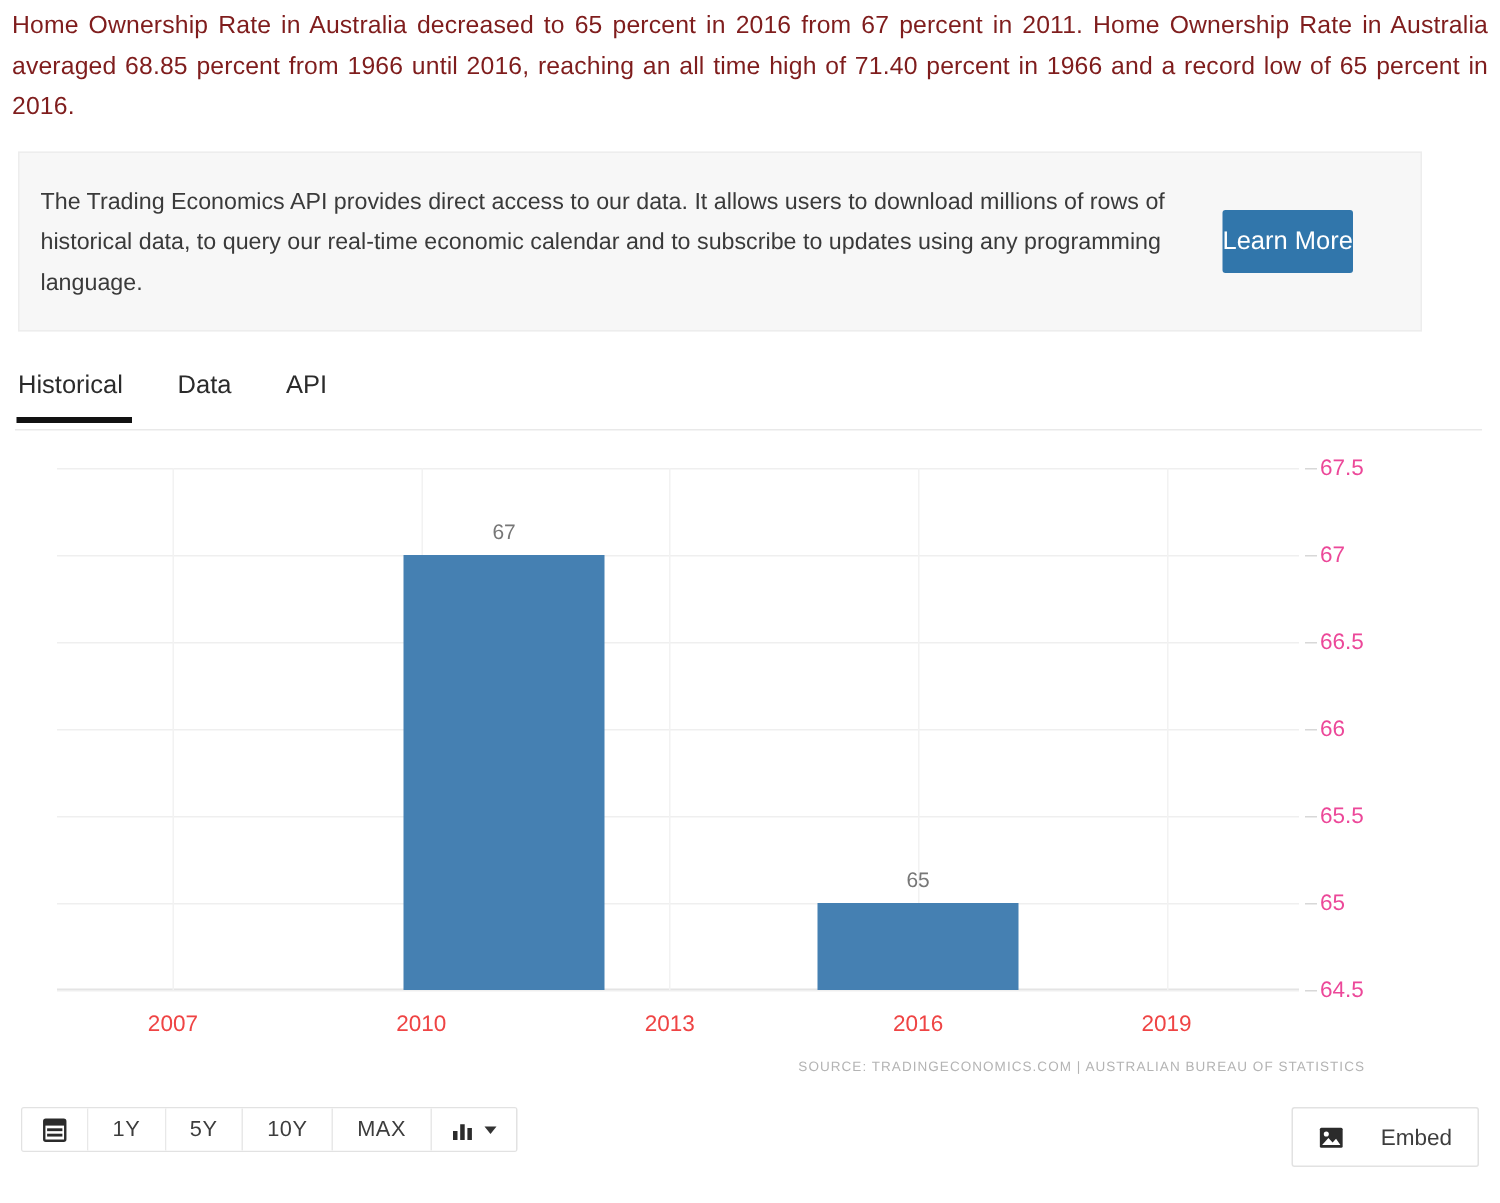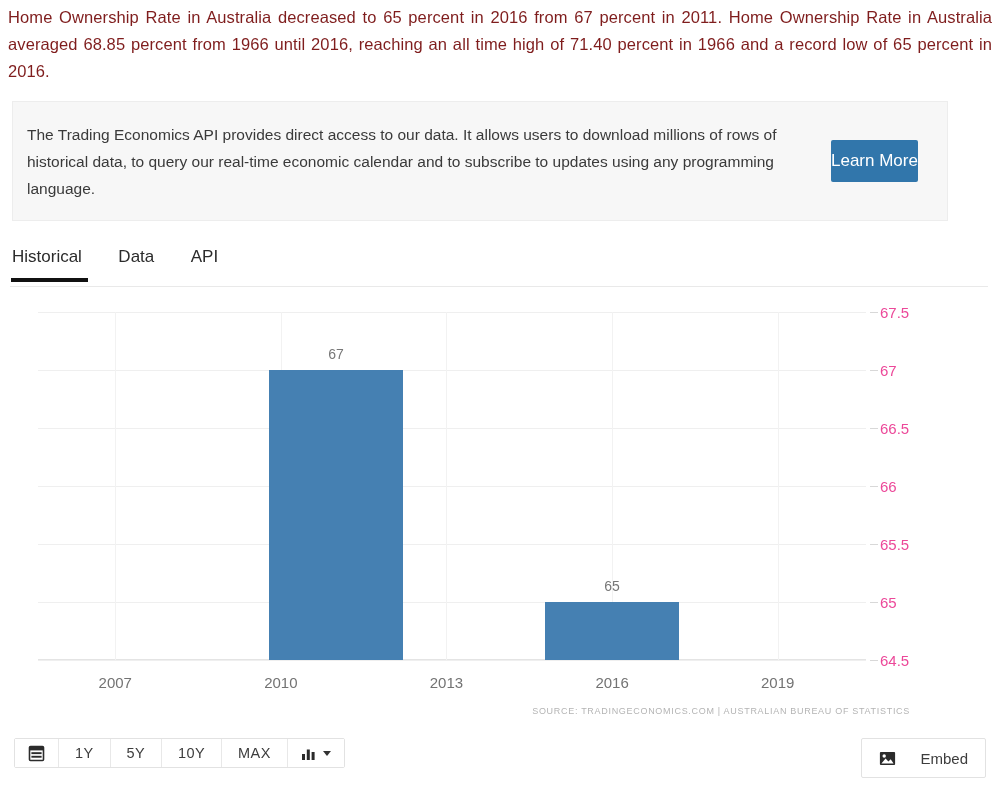--- a/index.html
+++ b/index.html
@@ -40,21 +40,20 @@
     background: #f7f7f7;
     box-sizing: border-box;
     border: 1px solid #ededed;
   }
   .api-banner-inner {
     display: flex;
     align-items: center;
     height: 100%;
     padding: 0 16px 0 14px;
     box-sizing: border-box;
-    gap: 16px;
   }
   .api-text {
     flex: 1 1 auto;
     font-size: 15.5px;
     line-height: 27px;
     color: #3a3a3a;
     padding-right: 18px;
     max-width: 770px;
   }
   .learn-more {
@@ -161,21 +160,21 @@
   .ytick-mark {
     position: absolute;
     left: 860px;
     width: 8px;
     height: 1px;
     background: #d8d8d8;
   }
   .xtick {
     position: absolute;
     font-size: 15px;
-    color: #737373;
+    color: #ef4444;
     transform: translateX(-50%);
     white-space: nowrap;
   }
   .source {
     position: absolute;
     right: 78px;
     top: 410px;
     font-size: 9px;
     letter-spacing: 0.7px;
     color: #b4b4b4;

